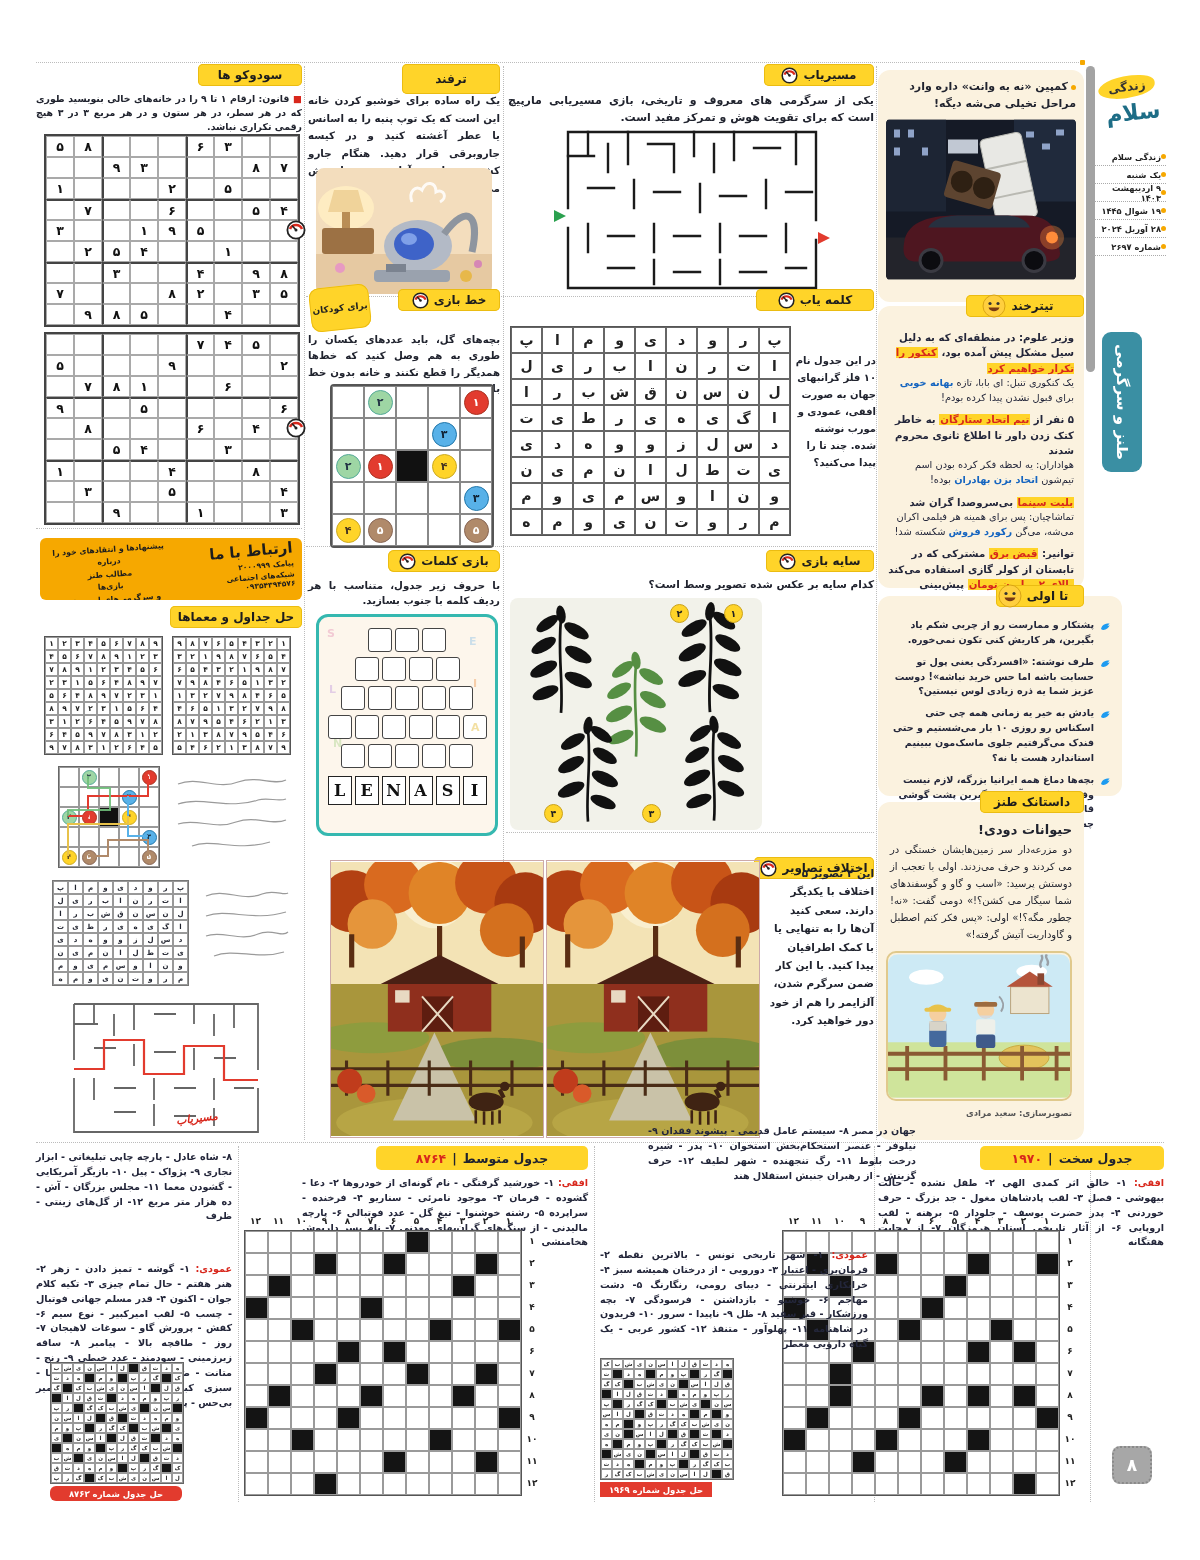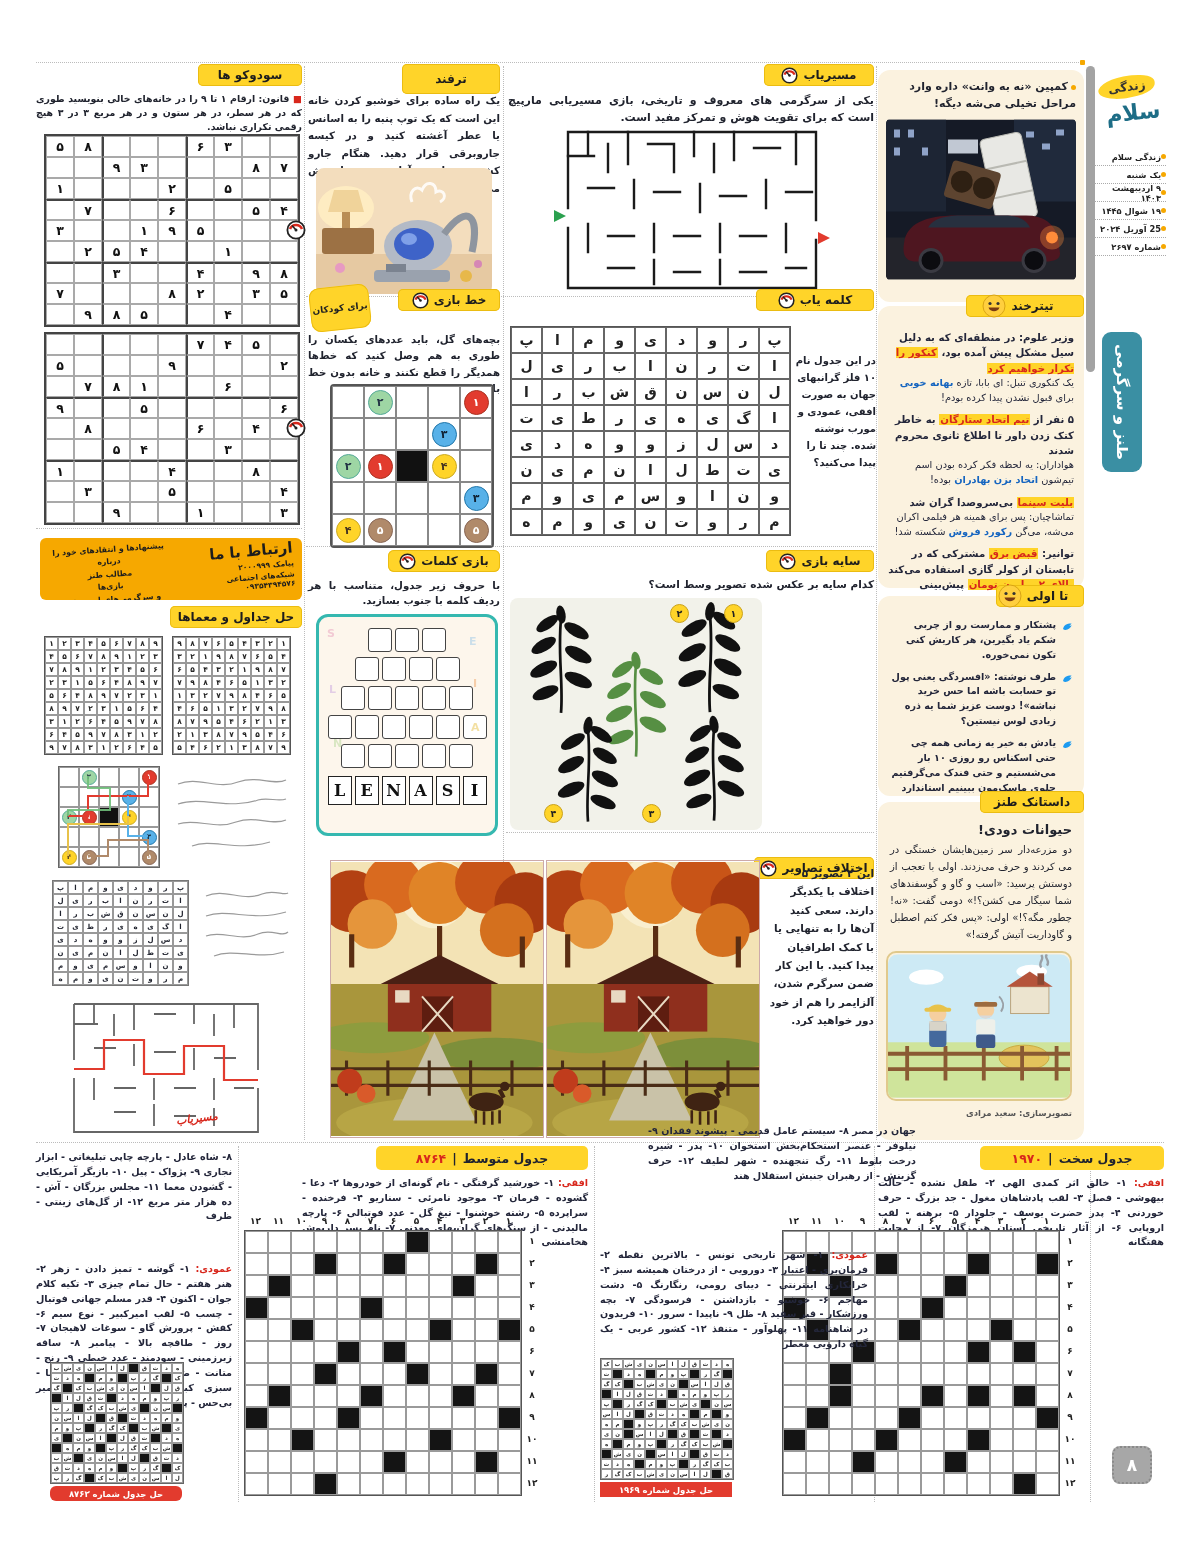--- a/index.html
+++ b/index.html
@@ -275,21 +275,21 @@
     <div class="drow">
         <span class="odot"></span>
         <span>۹ اردیبهشت ۱۴۰۳</span>
       </div>
     <div class="drow">
         <span class="odot"></span>
         <span>۱۹ شوال ۱۴۴۵</span>
       </div>
     <div class="drow">
         <span class="odot"></span>
-        <span>25 آوریل ۲۰۲۴</span>
+        <span>۲۸ آوریل ۲۰۲۴</span>
       </div>
     <div class="drow">
         <span class="odot"></span>
         <span>شماره ۲۶۹۷</span>
       </div>
   </div>
   <div class="abs tab" style="left:1102px;top:332px;width:40px;height:140px;">
     <span>طنز و سرگرمی</span>
   </div>
   <div class="abs pagenum" style="left:1112px;top:1446px;width:36px;height:34px;">
@@ -323,21 +323,21 @@
       <div class="jbody"><span class="t-n">مشترکان جنوب کشور: پس </span><span class="t-b">برشته شدن</span><span class="t-n"> ما هم پیش‌بینی می‌شود!</span></div>
     </div>
   </div>
   <div class="abs pill" style="left:966px;top:295px;width:118px;height:22px;">
     <svg class="smiley">
         <use href="#smiley"></use>
       </svg>
     <span>تیترخند</span>
   </div>
 
-  <div class="abs panel" style="left:878px;top:596px;width:206px;height:200px;padding:22px 10px 4px;box-sizing:border-box;">
+  <div class="abs panel" style="left:878px;top:596px;width:244px;height:200px;padding:22px 10px 4px;box-sizing:border-box;">
     <div class="tweet">
         <svg class="bird">
           <use href="#birdy"></use>
         </svg>
         <span>پشتکار و ممارست رو از چربی شکم یاد بگیرین، هر کاریش کنی تکون نمی‌خوره.</span>
       </div>
     <div class="tweet">
         <svg class="bird">
           <use href="#birdy"></use>
         </svg>
@@ -1473,21 +1473,21 @@
       <div class="xc">ا</div>
       <div class="xc">س</div>
       <div class="xc">ن</div>
       <div class="xc">ی</div>
       <div class="xc">ش</div>
       <div class="xc">ب</div>
       <div class="xc">ک</div>
       <div class="xc">گ</div>
       <div class="xc">ر</div>
     </div>
-  <div class="abs redlabel" style="left:600px;top:1482px;width:132px;height:15px;">حل جدول شماره ۱۹۶۹</div>
+  <div class="abs redlabel" style="left:600px;top:1482px;width:112px;height:15px;">حل جدول شماره ۱۹۶۹</div>
 
   <div class="abs xhead" style="left:376px;top:1146px;width:212px;height:24px;">
     <span>جدول متوسط</span>
       <span>|</span>
       <span class="xnum">۸۷۶۴</span>
   </div>
   <div class="abs clue tj" style="left:302px;top:1176px;width:286px;">
     <span class="lab">افقی:</span> <span>۱- خورشید گرفتگی - نام گونه‌ای از خودروها ۲- دعا - گشوده - فرمان ۳- موجود نامرئی - سناریو ۴- فرخنده - سراپرده ۵- رشته خوشنوا - تیغ گل - عدد فوتبالی ۶- پارچه مالیدنی - از سنگ‌های گران‌بهای معدنی ۷- نام پسر داریوش هخامنشی</span>
   </div>
   <div class="abs colnums" style="left:244px;top:1216px;width:276px;">

